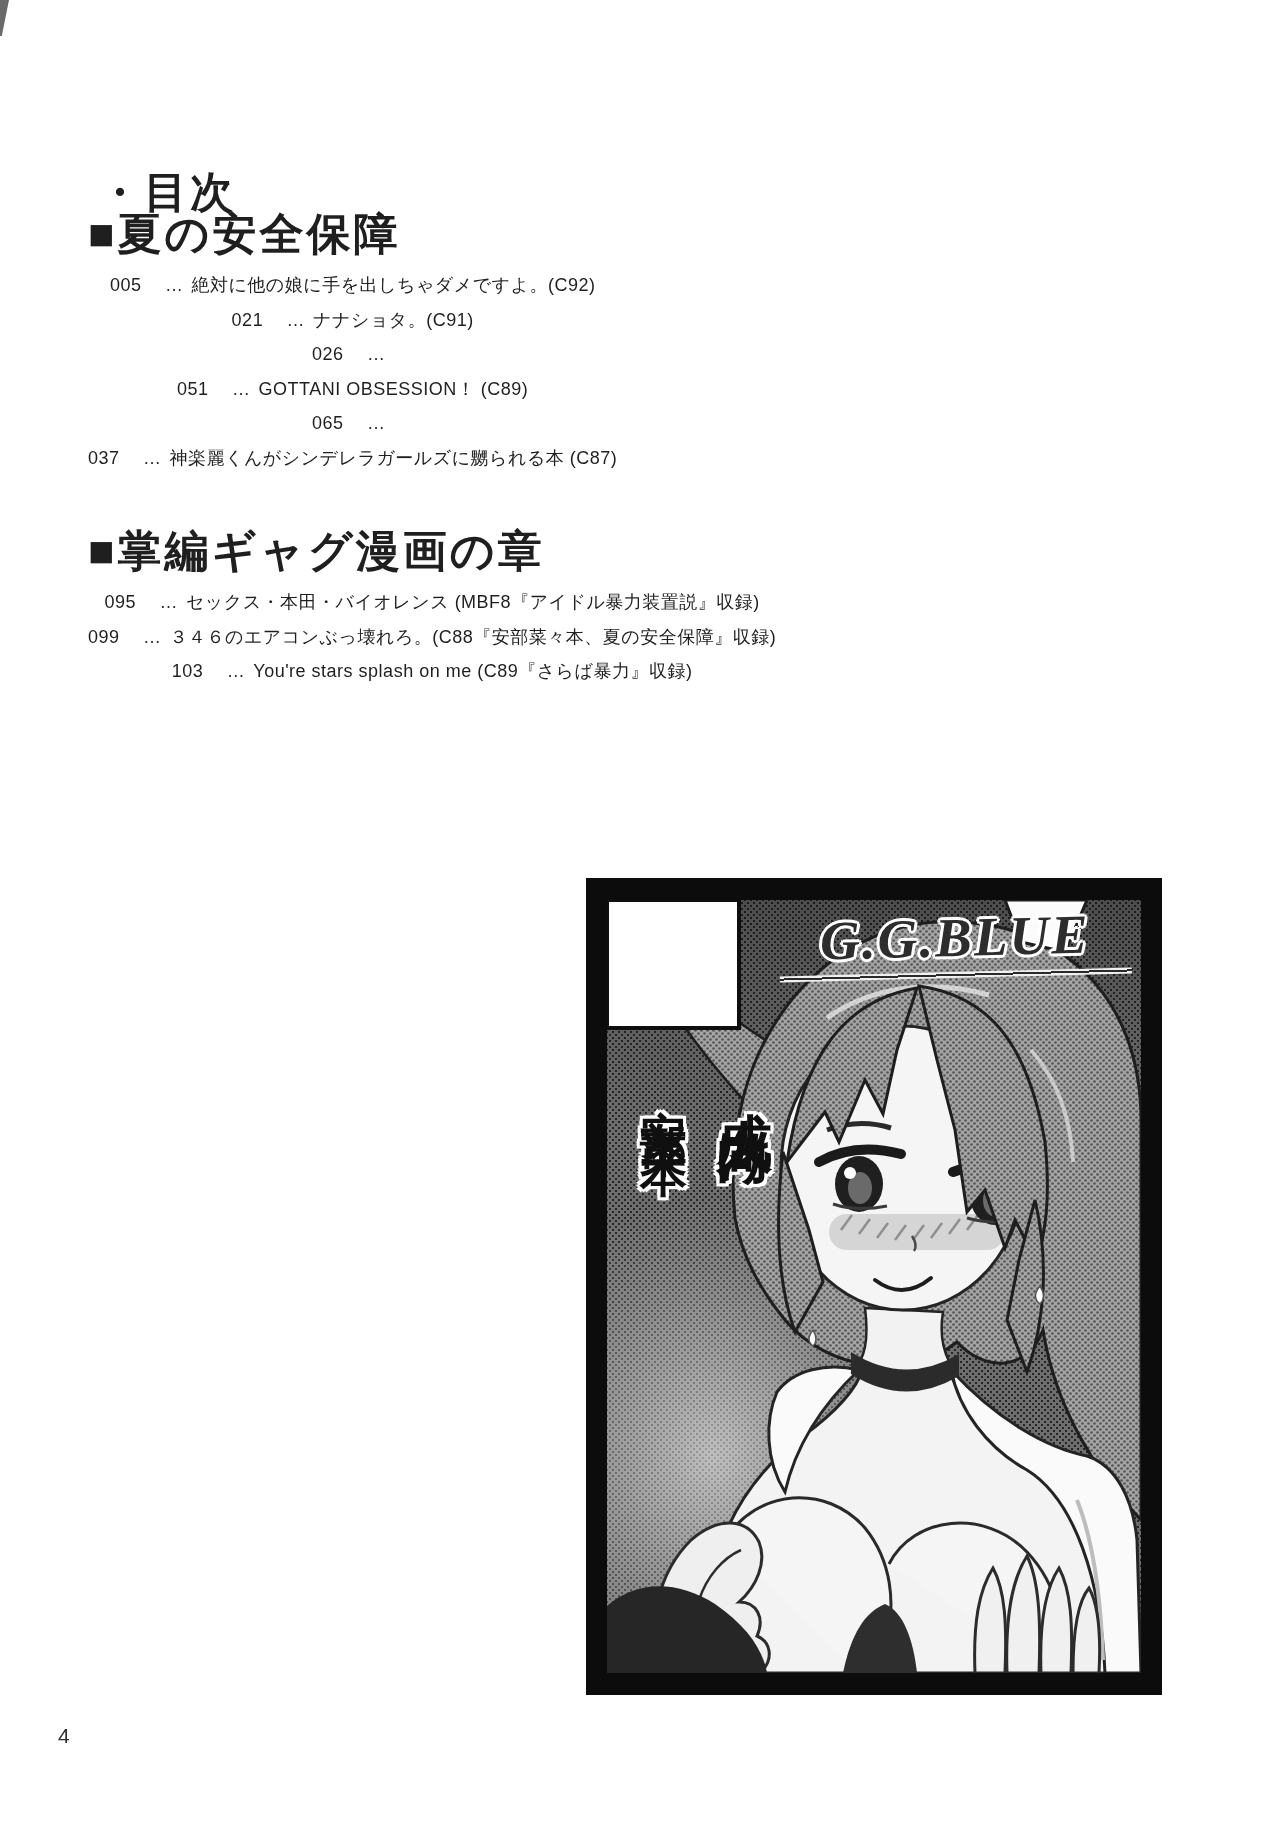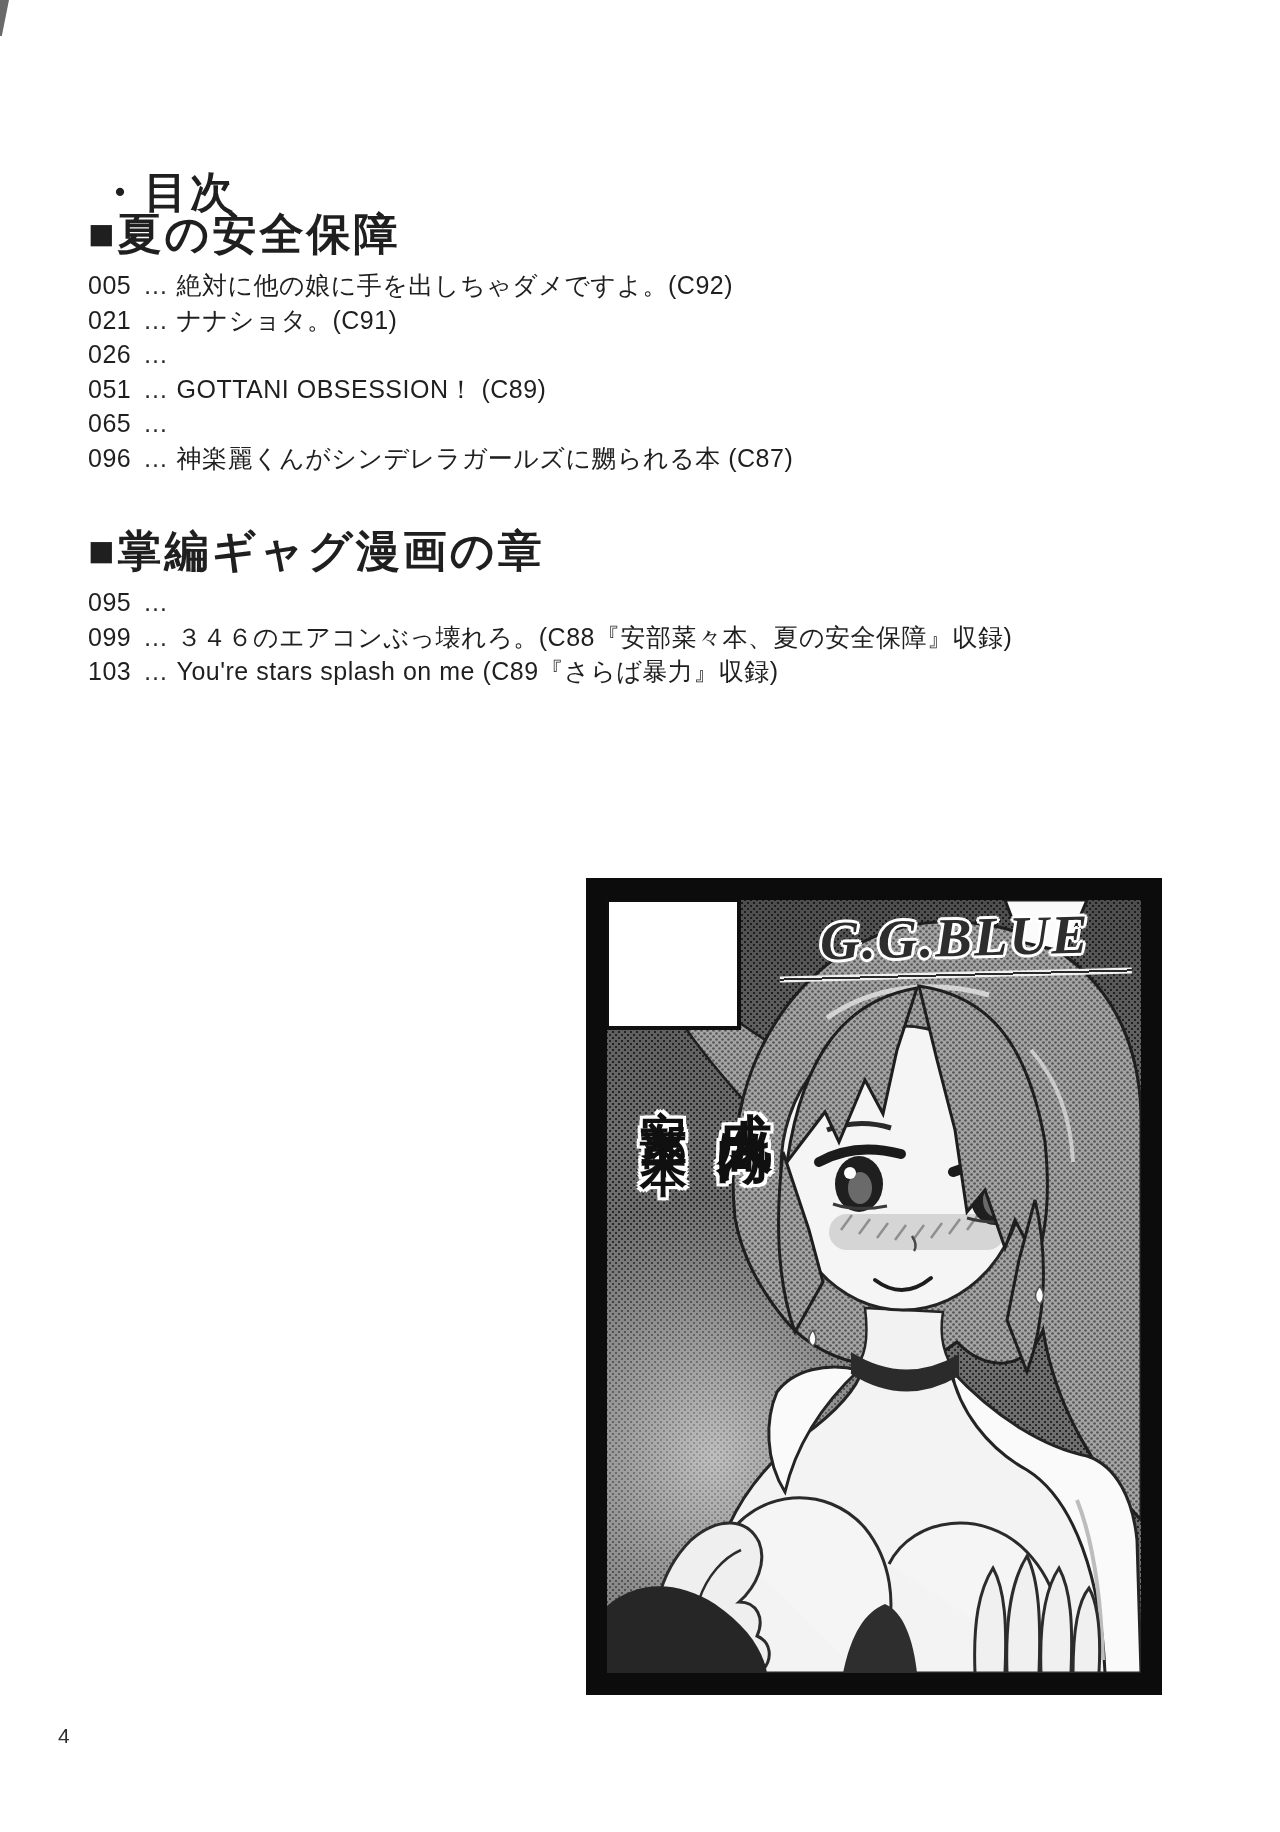--- a/index.html
+++ b/index.html
@@ -10,22 +10,22 @@
   }
   .scan-artifact{position:absolute;left:0;top:0;width:9px;height:36px;background:#6a6a6a;
     clip-path:polygon(0 0,100% 0,20% 100%,0 100%);}
   .toc-title{position:absolute;left:98px;top:142px;font-size:43px;font-weight:700;
     letter-spacing:3px;line-height:1;}
   .section{position:absolute;left:88px;}
   .sec-1{top:212px;}
   .sec-2{top:516px;margin-top:13px;}
   .sec-heading{font-size:44px;font-weight:800;letter-spacing:3px;line-height:1;}
   .sec-items{margin-top:12px;}
-  .toc-row{display:flex;align-items:baseline;font-size:25px;line-height:34.5px;
-    letter-spacing:0.5px;white-space:nowrap;}
+  .toc-row{display:flex;align-items:baseline;font-size:18px;line-height:34.5px;
+    letter-spacing:0.5px;white-space:nowrap;justify-content:center;}
   .toc-row .num{min-width:48px;}
   .toc-row .leader{margin:0 8px 0 7px;color:#2a2a2a;}
   
   .cover{position:absolute;left:586px;top:878px;width:576px;height:817px;background:#0c0c0c;}
   .cover-inner{position:absolute;left:21px;top:22px;width:534px;height:773px;overflow:hidden;
     background-color:#6e6e6e;
     background-image:
       linear-gradient(180deg,rgba(0,0,0,0.30),rgba(0,0,0,0) 30%),
       radial-gradient(circle,#262626 1.2px,rgba(0,0,0,0) 1.5px),
       radial-gradient(circle,#262626 1.2px,rgba(0,0,0,0) 1.5px);
@@ -80,33 +80,34 @@
     <div class="toc-row">
         <span class="num">051</span>
         <span class="leader">…</span>
         <span class="ttl">GOTTANI OBSESSION！ (C89)</span>
       </div>
     <div class="toc-row">
         <span class="num">065</span>
         <span class="leader">…</span>
       </div>
     <div class="toc-row">
-        <span class="num">096</span>
+        <span class="num">037</span>
         <span class="leader">…</span>
         <span class="ttl">神楽麗くんがシンデレラガールズに嬲られる本 (C87)</span>
       </div>
   </div>
 </div>
 
 <div class="section sec-2">
   <div class="sec-heading"><span>■</span><span>掌編ギャグ漫画の章</span></div>
   <div class="sec-items">
     <div class="toc-row">
         <span class="num">095</span>
         <span class="leader">…</span>
+        <span class="ttl">セックス・本田・バイオレンス (MBF8『アイドル暴力装置説』収録)</span>
       </div>
     <div class="toc-row">
         <span class="num">099</span>
         <span class="leader">…</span>
         <span class="ttl">３４６のエアコンぶっ壊れろ。(C88『安部菜々本、夏の安全保障』収録)</span>
       </div>
     <div class="toc-row">
         <span class="num">103</span>
         <span class="leader">…</span>
         <span class="ttl">You're stars splash on me (C89『さらば暴力』収録)</span>

